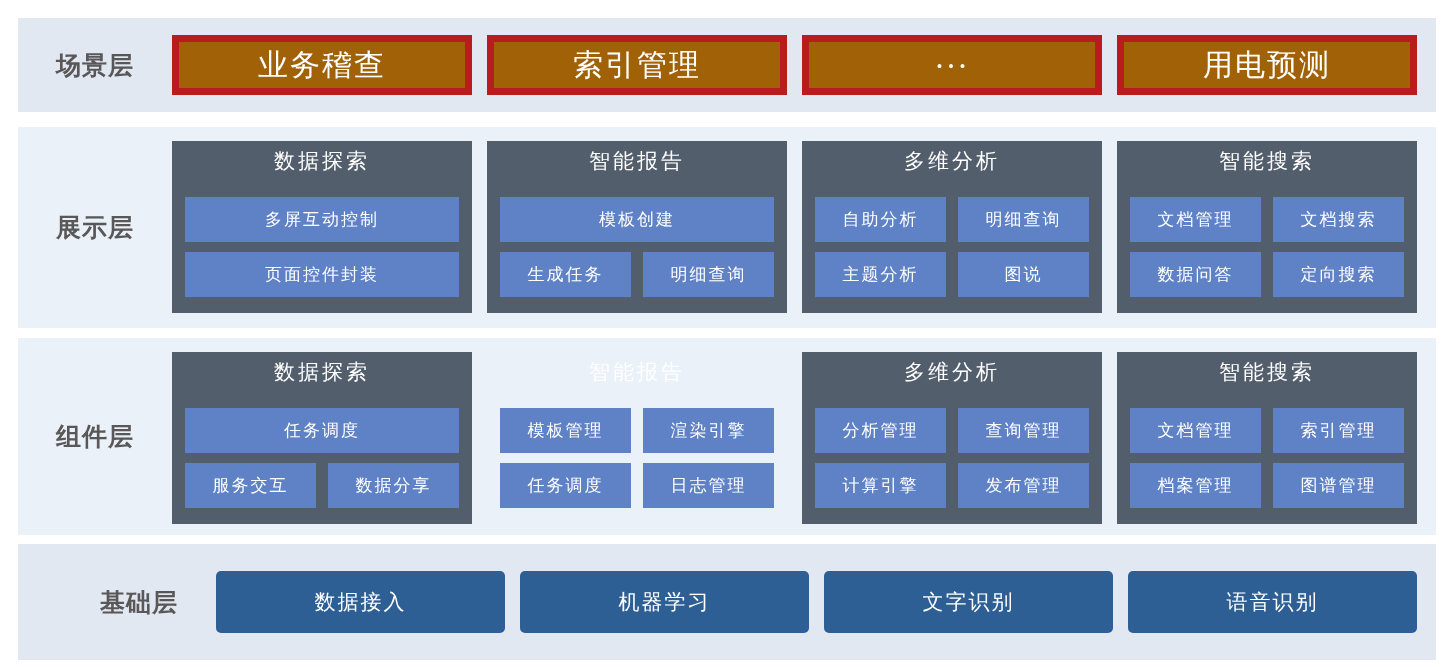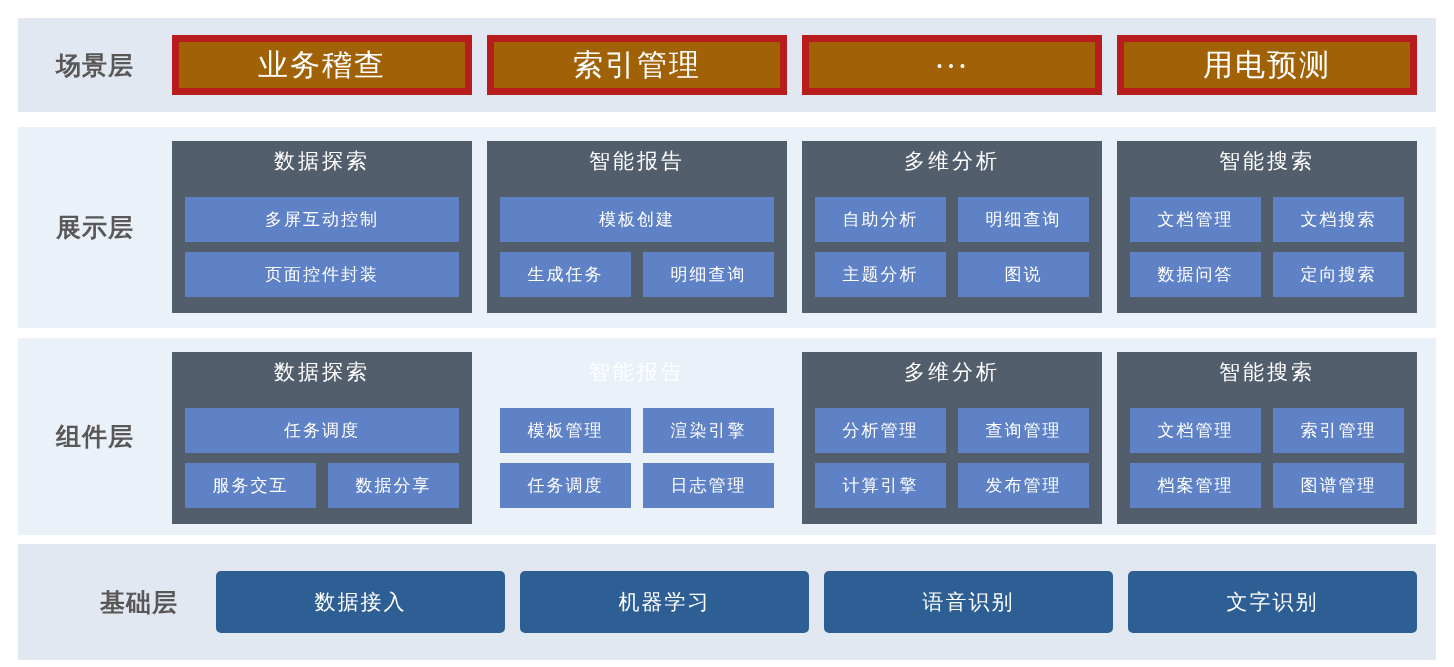--- a/index.html
+++ b/index.html
@@ -245,18 +245,18 @@
       </div>
 
     </div>
   </section>
 
   <section class="band band-tint-a band-foundation">
     <div class="layer-label">基础层</div>
     <div class="cols">
       <div class="big-btn navy">数据接入</div>
       <div class="big-btn navy">机器学习</div>
+      <div class="big-btn navy">文字识别</div>
       <div class="big-btn navy">语音识别</div>
-      <div class="big-btn navy">文字识别</div>
     </div>
   </section>
 
 </div>
 
 </body></html>

